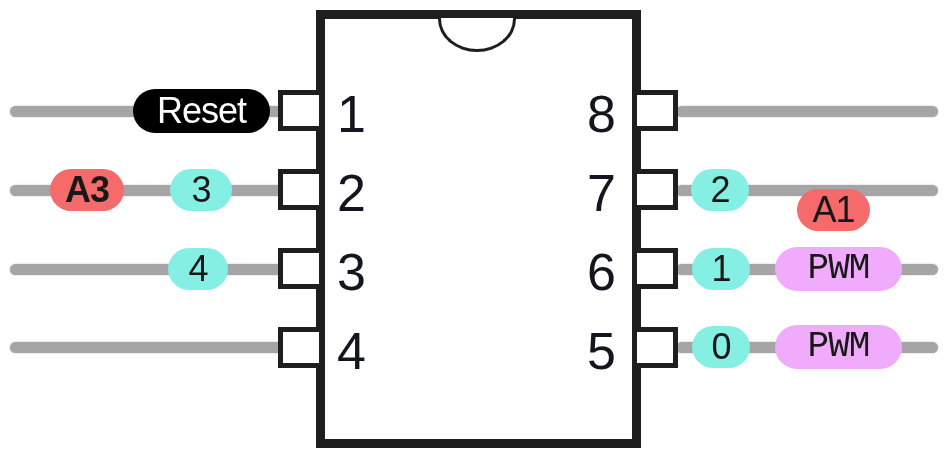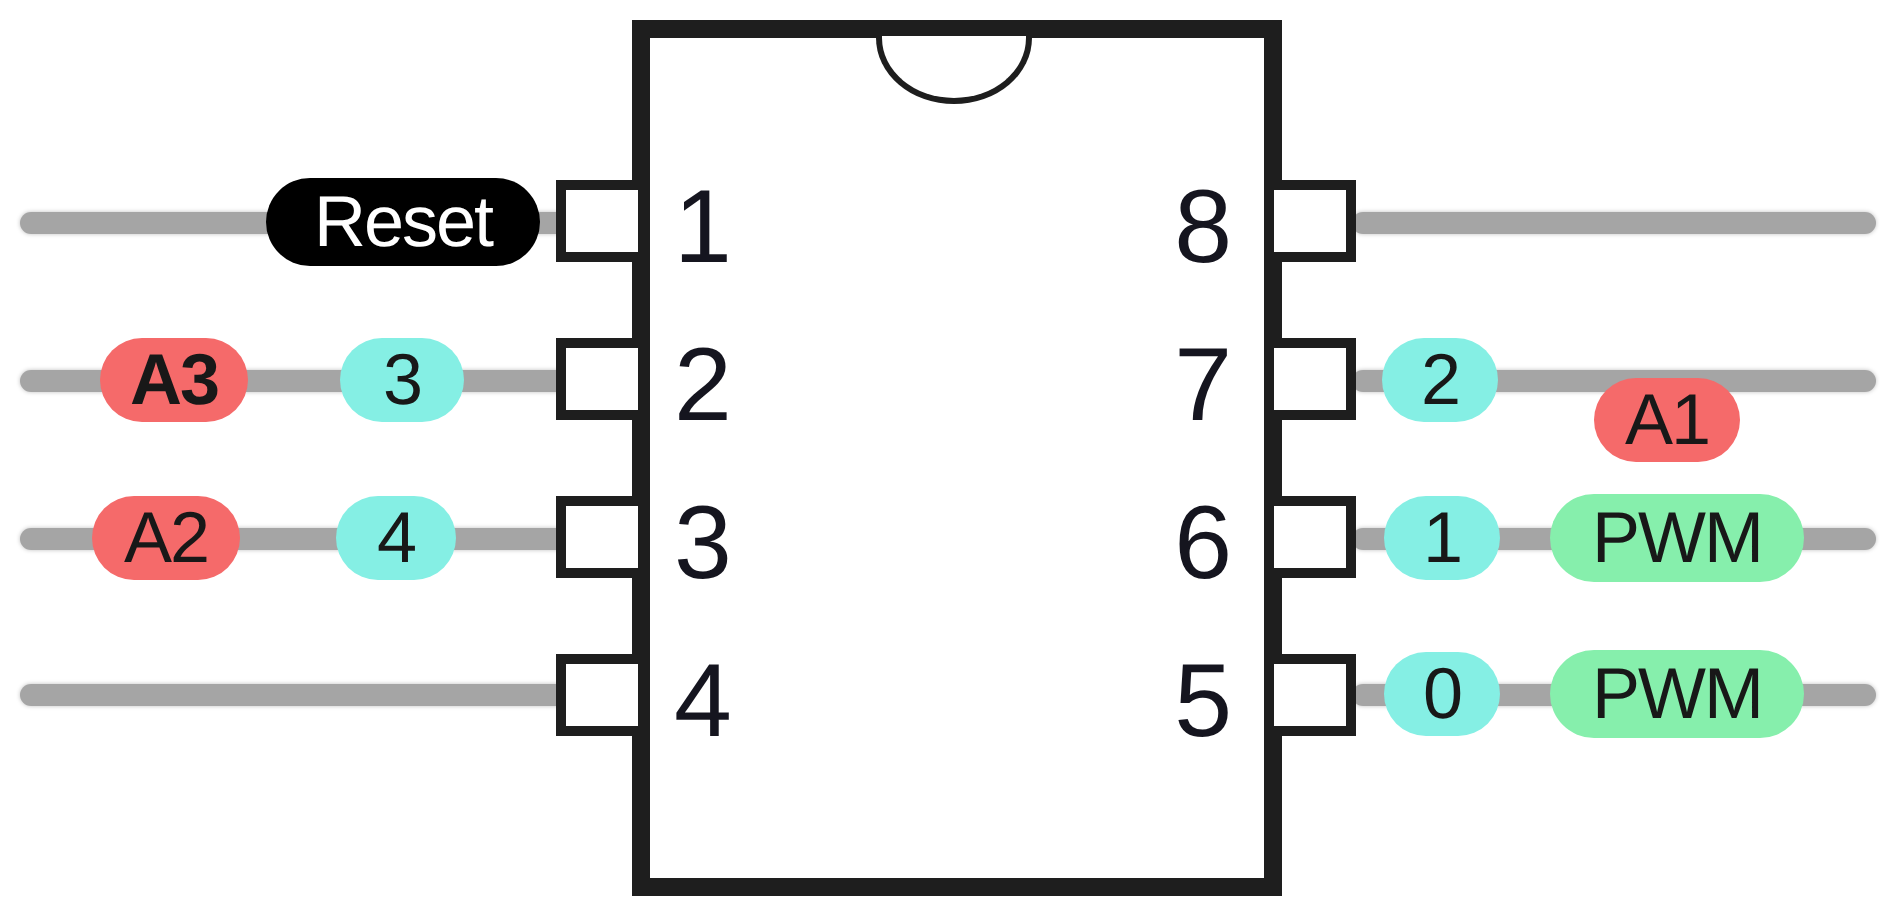--- a/index.html
+++ b/index.html
@@ -79,21 +79,21 @@
     text-align: center;
     font-size: 36px;
     letter-spacing: -1px;
     color: #181818;
     z-index: 5;
     white-space: nowrap;
   }
   .pill.black { background: #000000; color: #ffffff; }
   .pill.red   { background: #f56a6a; }
   .pill.cyan  { background: #85efe4; }
-  .pill.green { background: #86efac; }
+  .pill.green { background: #f0abfc; font-family: Liberation Mono, monospace; }
 </style>
 </head>
 <body>
 
 <div class="stage">
 
   <div class="wire" style="left:10px;  top:106px; width:278px;"></div>
   <div class="wire" style="left:10px;  top:185px; width:278px;"></div>
   <div class="wire" style="left:10px;  top:264px; width:278px;"></div>
   <div class="wire" style="left:10px;  top:342px; width:278px;"></div>
@@ -122,21 +122,20 @@
   <div class="pin-num left" style="left:337px; top:325px;">4</div>
 
   <div class="pin-num right" style="left:556px; top:88px;">8</div>
   <div class="pin-num right" style="left:556px; top:167px;">7</div>
   <div class="pin-num right" style="left:556px; top:246px;">6</div>
   <div class="pin-num right" style="left:556px; top:325px;">5</div>
 
   <div class="pill black" style="left:133px; top:89px;  width:137px; height:44px; line-height:44px;">Reset</div>
   <div class="pill red" style="left:50px;  top:169px; width:74px;  height:42px; line-height:42px;font-weight:bold;">A3</div>
   <div class="pill cyan" style="left:170px; top:169px; width:62px;  height:42px; line-height:42px;">3</div>
-  <div class="pill red" style="left:46px;  top:248px; width:74px;  height:42px; line-height:42px;">A2</div>
   <div class="pill cyan" style="left:168px; top:248px; width:60px;  height:42px; line-height:42px;">4</div>
 
   <div class="pill cyan" style="left:691px; top:169px; width:58px;  height:42px; line-height:42px;">2</div>
   <div class="pill red" style="left:797px; top:169px; width:73px;  height:42px; line-height:42px;margin-top:20px;">A1</div>
   <div class="pill cyan" style="left:692px; top:248px; width:58px;  height:42px; line-height:42px;">1</div>
   <div class="pill green" style="left:775px; top:247px; width:127px; height:44px; line-height:44px;">PWM</div>
   <div class="pill cyan" style="left:692px; top:326px; width:58px;  height:42px; line-height:42px;">0</div>
   <div class="pill green" style="left:775px; top:325px; width:127px; height:44px; line-height:44px;">PWM</div>
 
 </div>

